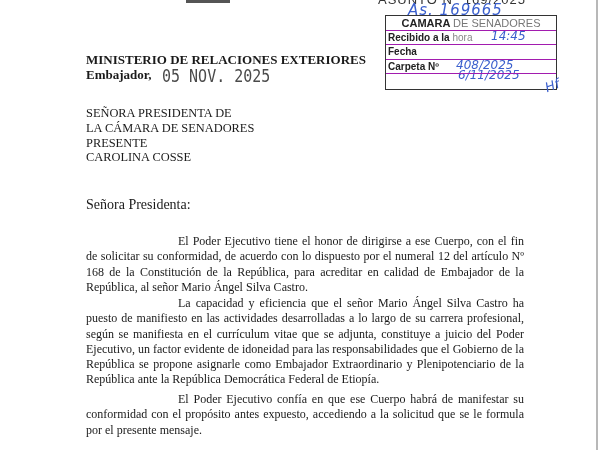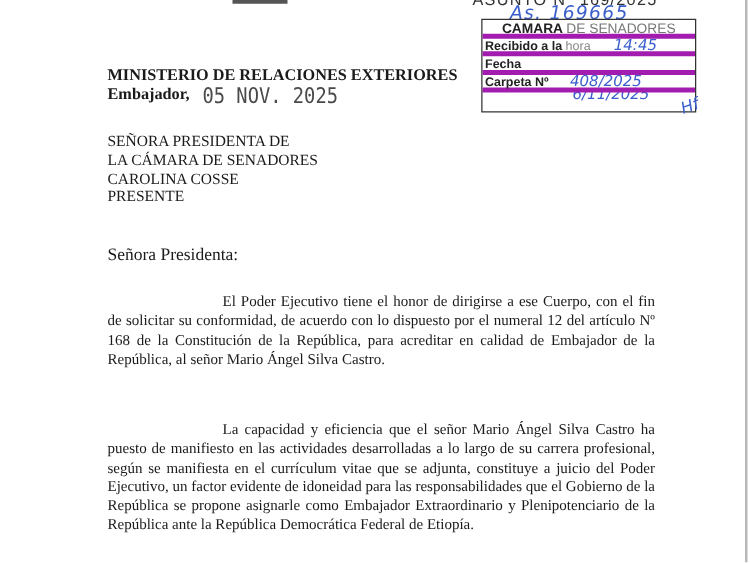--- a/index.html
+++ b/index.html
@@ -11,42 +11,42 @@
   }
   .page { position: absolute; left: 0; top: 0; width: 600px; height: 316px; padding-left: 41px; }
   .edge-line { position: absolute; left: 596px; top: 0; width: 2px; height: 450px; background: #b8b8b8; }
   .top-bar { position: absolute; left: 186px; top: 0; width: 44px; height: 3px; background: #555; }
 
   .asunto-cut { position: absolute; left: 378px; top: -8px; font-family: "Liberation Sans", sans-serif; font-size: 13px; color: #333; letter-spacing: 1px; white-space: nowrap; }
   .hand { font-family: "DejaVu Sans", sans-serif; color: #3a5fcd; font-style: italic; }
   .as-num { position: absolute; left: 408px; top: 1px; font-size: 15px; letter-spacing: 1px; }
 
   .stamp { position: absolute; left: 385px; top: 15px; width: 170px; height: 73px; border: 1.5px solid #333; font-family: "Liberation Sans", sans-serif; }
-  .stamp .row { position: relative; height: 14.6px; border-bottom: 4px solid #a21caf; box-sizing: border-box; font-size: 10px; line-height: 14px; padding-left: 2px; white-space: nowrap; }
+  .stamp .row { position: relative; height: 14.6px; border-bottom: 1px solid #a21caf; box-sizing: border-box; font-size: 10px; line-height: 14px; padding-left: 2px; white-space: nowrap; }
   .stamp .row:last-child { border-bottom: none; }
   .stamp .title { text-align: center; font-size: 11px; font-weight: bold; color: #222; padding-left: 0; }
   .stamp .title .light { font-weight: normal; color: #777; }
   .stamp .lbl { font-weight: bold; color: #222; }
   .stamp .lbl-light { color: #888; font-weight: normal; }
   .stamp .val { position: absolute; top: -2px; font-size: 12px; }
   .initials { position: absolute; left: 545px; top: 78px; font-size: 13px; transform: rotate(-20deg); }
 
   .ministry { position: absolute; left: 86px; top: 52px; font-size: 13px; font-weight: bold; white-space: nowrap; }
   .city { position: absolute; left: 86px; top: 67px; font-size: 13px; font-weight: bold; }
   .date-stamp { position: absolute; left: 162px; top: 66px; font-family: "DejaVu Sans Mono", monospace; font-size: 15px; color: #4a4a4a; letter-spacing: 0px; transform: scaleY(1.15); transform-origin: left top; white-space: nowrap; }
 
   .addressee { position: absolute; left: 86px; top: 106px; font-size: 12.4px; line-height: 14.8px; }
   .addressee div { white-space: nowrap; font-family: Liberation Serif, serif; }
 
   .salutation { position: absolute; left: 86px; top: 197px; font-size: 14px; }
 
   .para { position: absolute; left: 86px; width: 438px; font-size: 12px; line-height: 15.3px; text-align: justify; }
   .para .indent { display: inline-block; width: 92px; }
   .p1 { top: 234px; }
-  .p2 { top: 296px; margin-top: 40px; }
+  .p2 { top: 296px; }
   .p3 { top: 392px; }
 </style>
 </head>
 <body>
 
 <div class="page">
   <div class="top-bar"></div>
   <div class="edge-line"></div>
 
   <div class="asunto-cut">ASUNTO N° 169/2025</div>
@@ -74,21 +74,22 @@
   </div>
   <div class="initials hand">Hf</div>
 
   <div class="ministry">MINISTERIO DE RELACIONES EXTERIORES</div>
   <div class="city">Embajador,</div>
   <div class="date-stamp">05 NOV. 2025</div>
 
   <div class="addressee">
     <div>SEÑORA PRESIDENTA DE</div>
     <div>LA CÁMARA DE SENADORES</div>
+    <div>PRESENTE</div>
     <div>CAROLINA COSSE</div>
-    <div>PRESENTE</div>
   </div>
 
   <div class="salutation">Señora Presidenta:</div>
 
   <div class="para p1"><span class="indent"></span><span>El Poder Ejecutivo tiene el honor de dirigirse a ese Cuerpo, con el fin de solicitar su conformidad, de acuerdo con lo dispuesto por el numeral 12 del artículo Nº 168 de la Constitución de la República, para acreditar en calidad de Embajador de la República, al señor Mario Ángel Silva Castro.</span></div>
   <div class="para p2"><span class="indent"></span><span>La capacidad y eficiencia que el señor Mario Ángel Silva Castro ha puesto de manifiesto en las actividades desarrolladas a lo largo de su carrera profesional, según se manifiesta en el currículum vitae que se adjunta, constituye a juicio del Poder Ejecutivo, un factor evidente de idoneidad para las responsabilidades que el Gobierno de la República se propone asignarle como Embajador Extraordinario y Plenipotenciario de la República ante la República Democrática Federal de Etiopía.</span></div>
+  <div class="para p3"><span class="indent"></span><span>El Poder Ejecutivo confía en que ese Cuerpo habrá de manifestar su conformidad con el propósito antes expuesto, accediendo a la solicitud que se le formula por el presente mensaje.</span></div>
 </div>
 
 </body></html>

